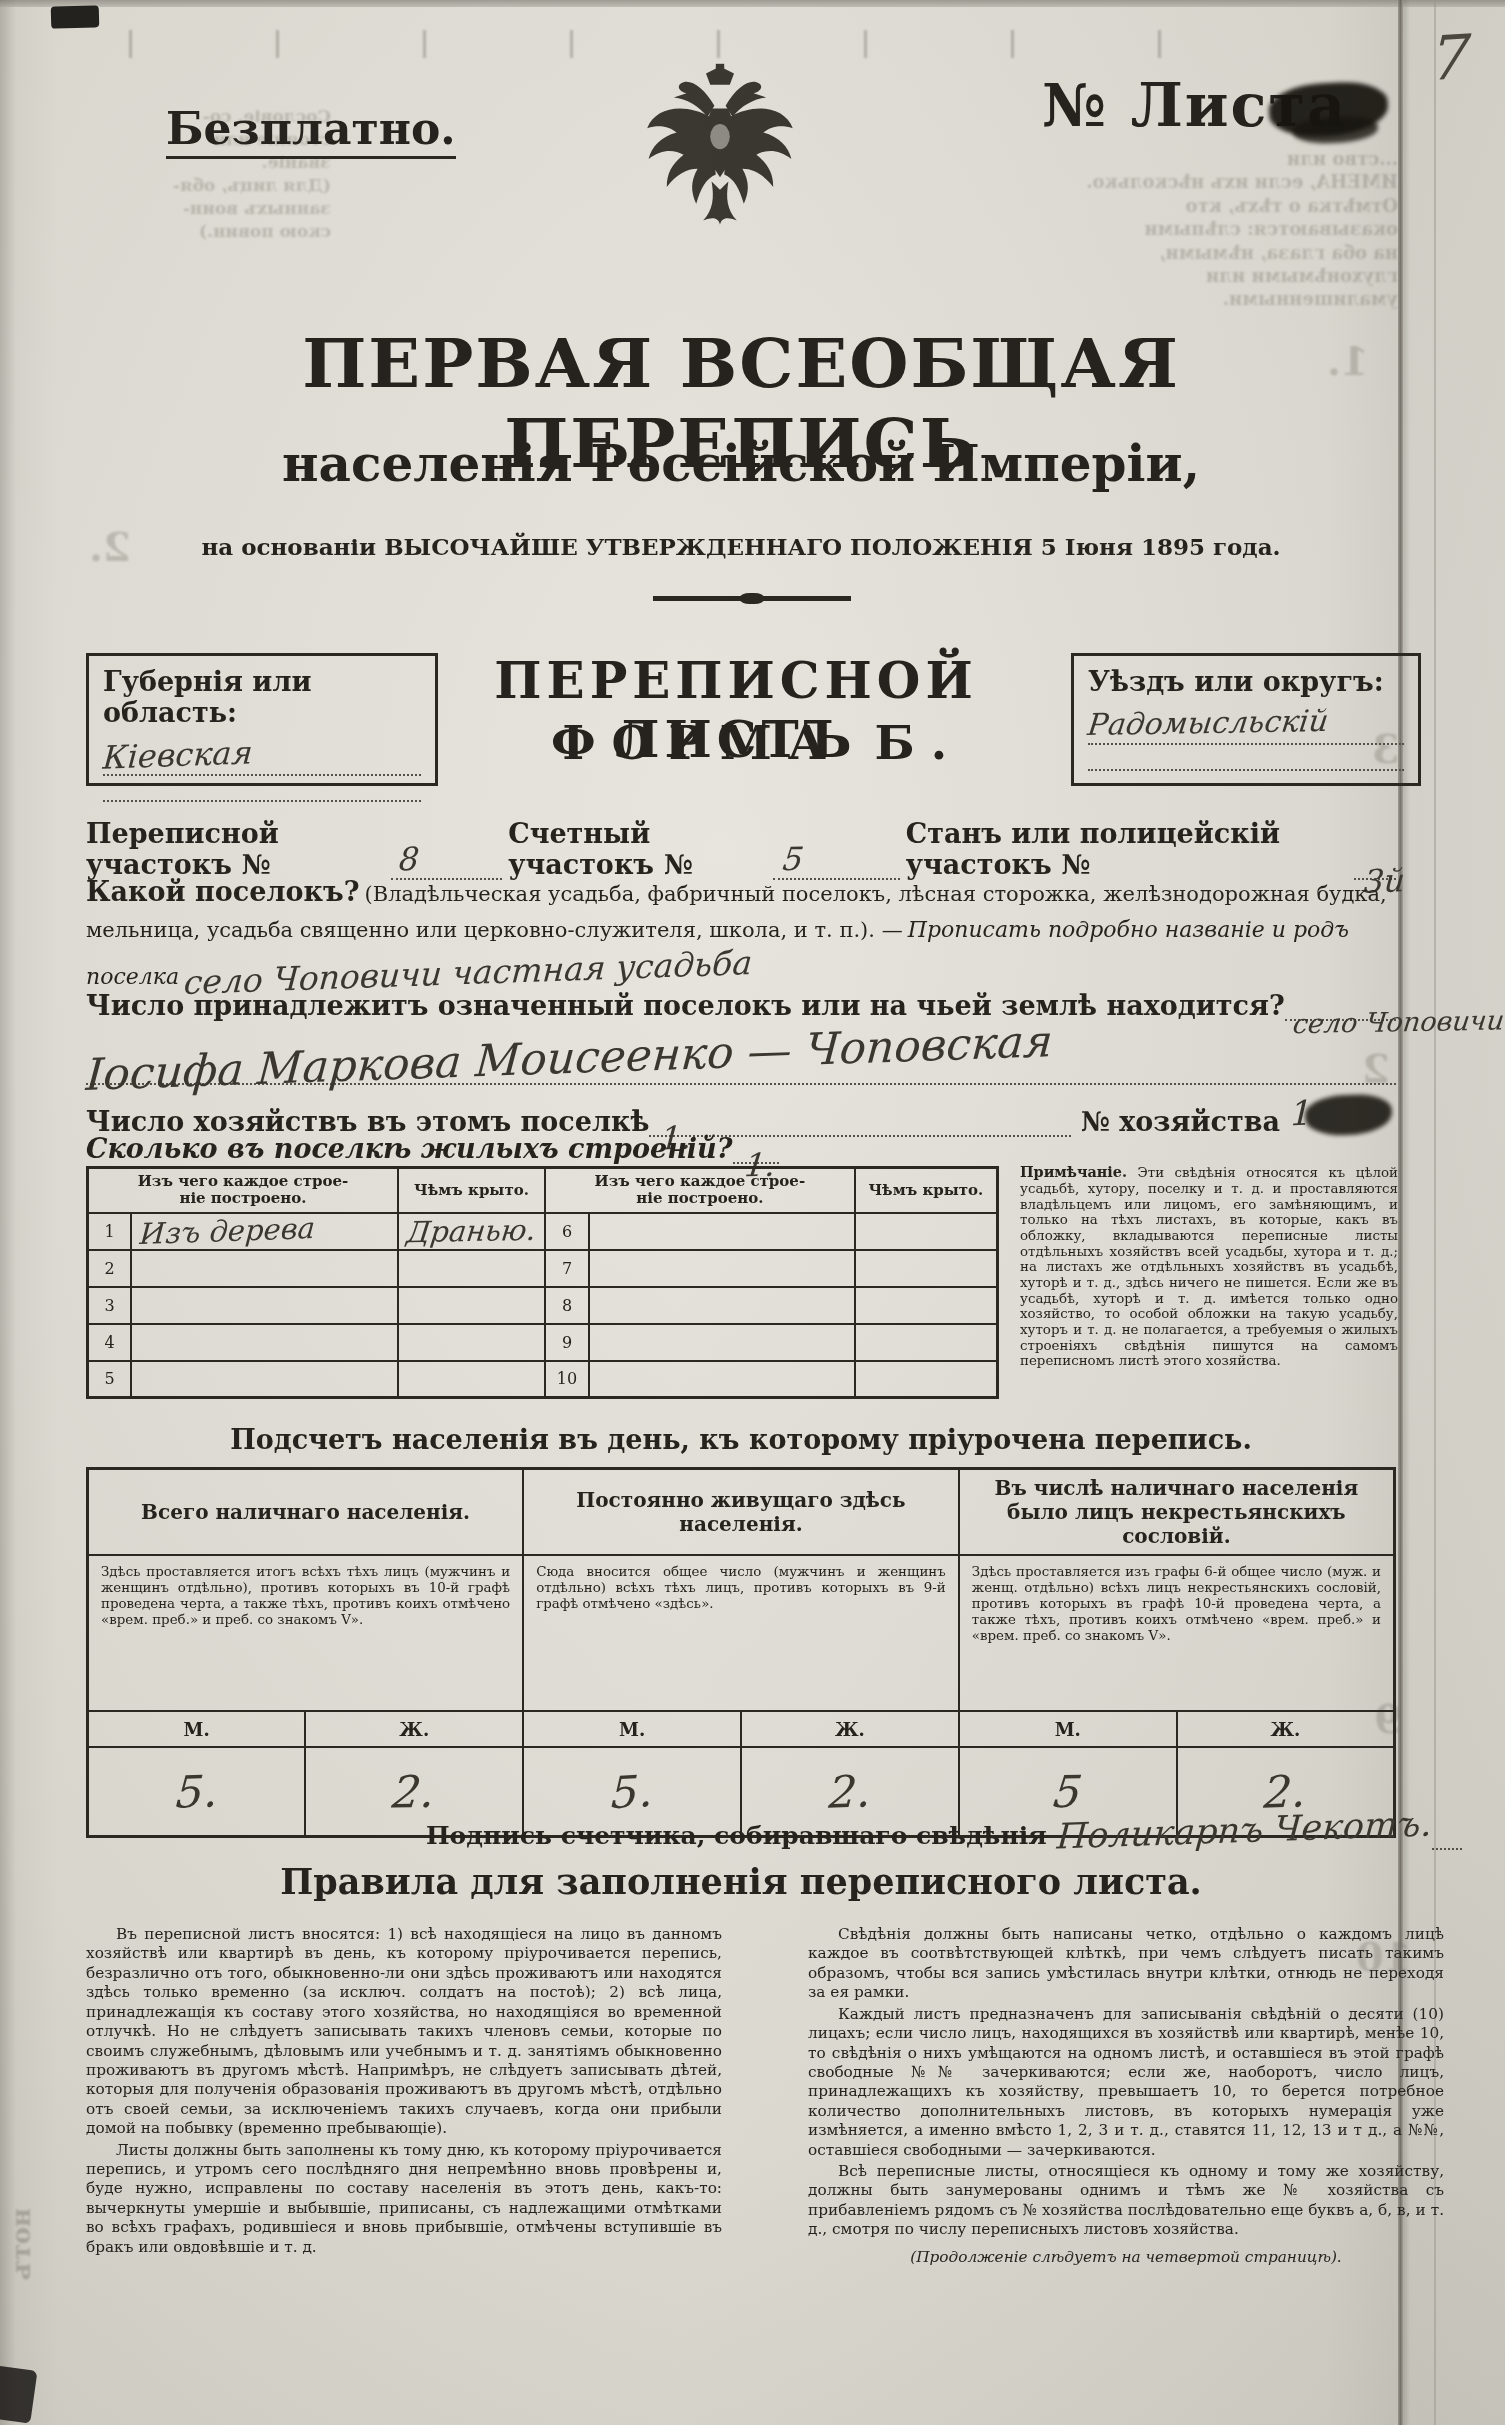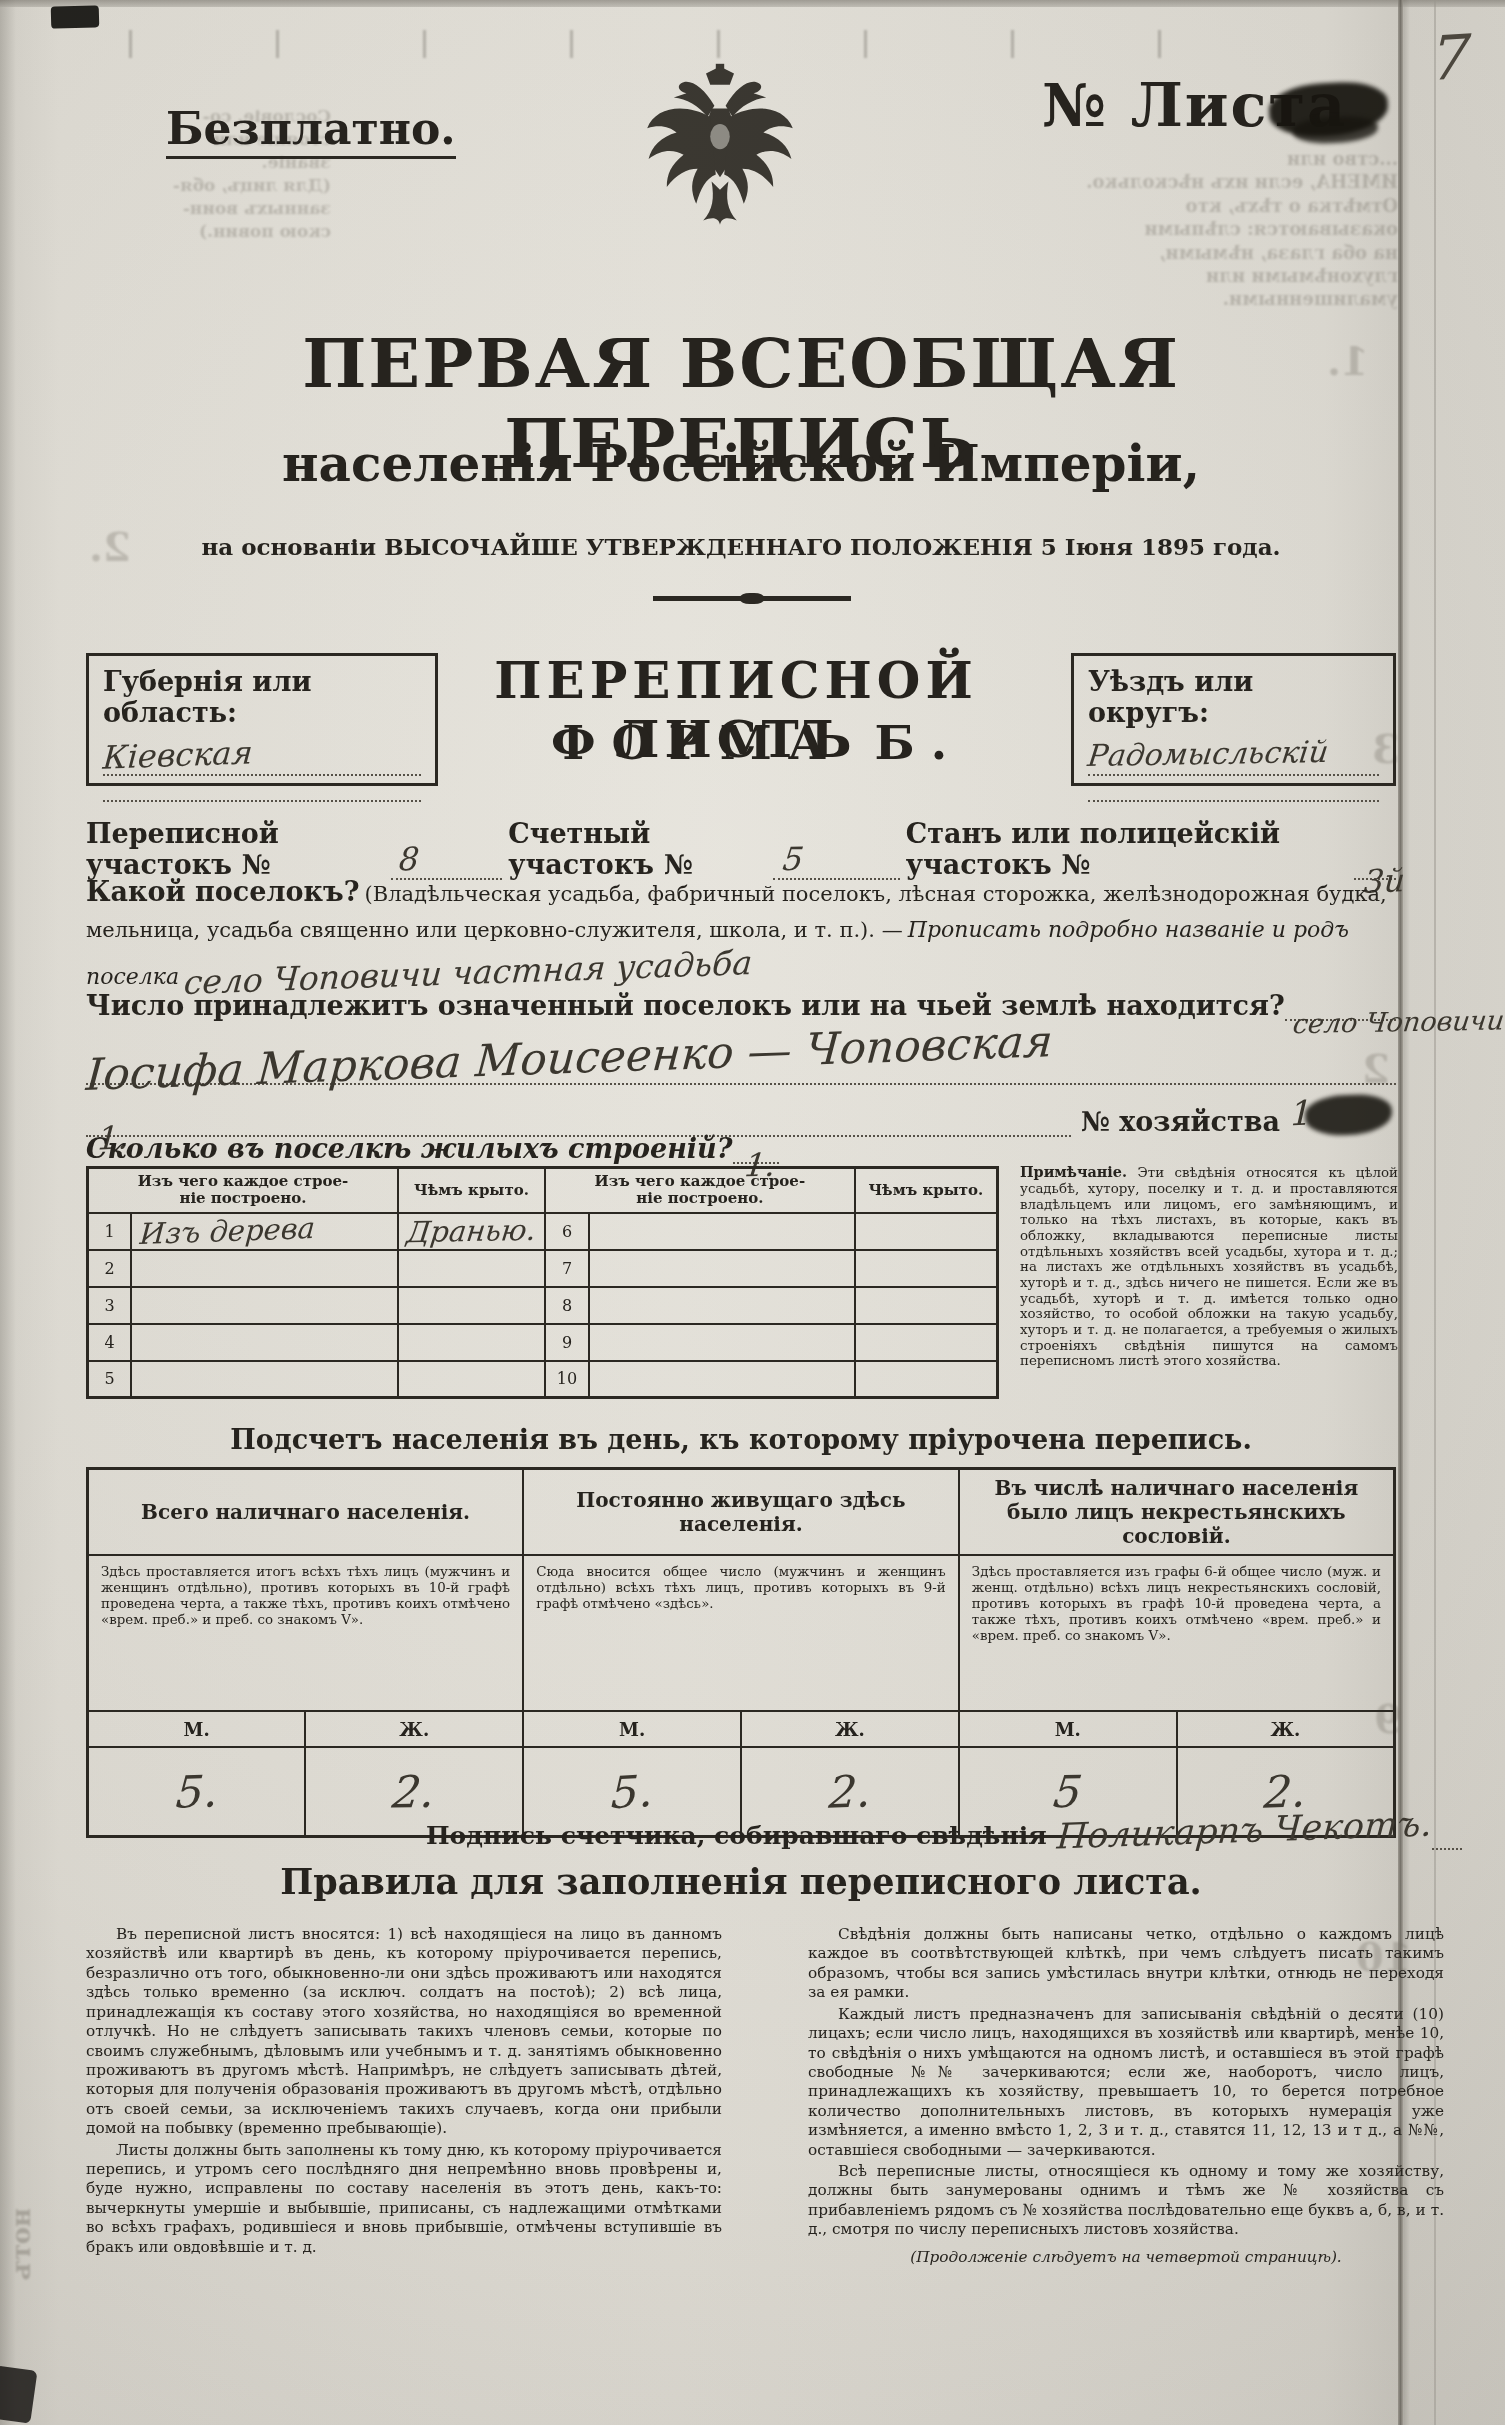--- a/index.html
+++ b/index.html
@@ -159,21 +159,21 @@
 
   <div class="pbox" style="left:86px; top:653px; width:352px; height:133px;">
     <div class="blabel">Губернія или область:</div>
     <div class="dotline" style="margin-top:8px; height:40px;"><span class="hw hwval rot1">Кіевская</span></div>
     <div class="dotline" style="height:26px;"></div>
   </div>
 
   <div class="fh-mid1">ПЕРЕПИСНОЙ ЛИСТЪ</div>
   <div class="fh-mid2">ФОРМА Б.</div>
 
-  <div class="pbox" style="left:1071px; top:653px; width:325px; height:133px;">
+  <div class="pbox" style="left:1071px; top:653px; width:350px; height:133px;">
     <div class="blabel">Уѣздъ или округъ:</div>
     <div class="dotline" style="margin-top:8px; height:40px;"><span class="hw rot2" style="font-size:30px;">Радомысльскій</span></div>
     <div class="dotline" style="height:26px;"></div>
   </div>
 
   <div class="flexline" style="left:86px; top:818px; width:1310px;">
     <span class="lbl">Переписной участокъ №</span>
     <span class="dotline" style="width:139px; text-align:left; padding-left:8px;"><span class="hw hwval rot1">8</span></span>
     <span class="lbl" style="margin-left:6px;">Счетный участокъ №</span>
     <span class="dotline" style="width:158px; text-align:left; padding-left:10px;"><span class="hw hwval rot2">5</span></span>
@@ -190,20 +190,21 @@
 
   <div class="flexline" style="left:86px; top:990px; width:1310px;">
     <span class="lbl" style="white-space:nowrap;">Число принадлежитъ означенный поселокъ или на чьей землѣ находится?</span>
     <span class="dots" style="text-align:left; padding-left:8px; white-space:nowrap;"><span class="hw rot2" style="font-size:27px;">село Чоповичи частная усадьба мѣщан.</span></span>
   </div>
   <div class="dotline" style="position:absolute; left:86px; top:1032px; width:1310px; height:53px;">
     <span class="hw rot1" style="font-size:44px;">Іосифа Маркова Моисеенко — Чоповская</span>
   </div>
 
   <div class="flexline" style="left:86px; top:1093px; width:1310px;">
+    <span class="lbl">Число хозяйствъ въ этомъ поселкѣ</span>
     <span class="dots" style="text-align:left; padding-left:12px;"><span class="hw hwval rot1">1.</span></span>
     <span class="lbl" style="margin:0 7px 0 10px;">№ хозяйства</span>
     <span style="position:relative; width:109px; height:44px;">
       <span class="hw rot3" style="font-size:34px; position:absolute; left:4px; top:0;">1</span>
       <span class="smudge" style="left:18px; top:2px; width:87px; height:40px; transform:rotate(-2deg); opacity:.88;"></span>
     </span>
   </div>
 
   <div class="flexline" style="left:86px; top:1133px; width:693px;">
     <span class="lbl" style="font-style:italic;">Сколько въ поселкѣ жилыхъ строеній?</span>

